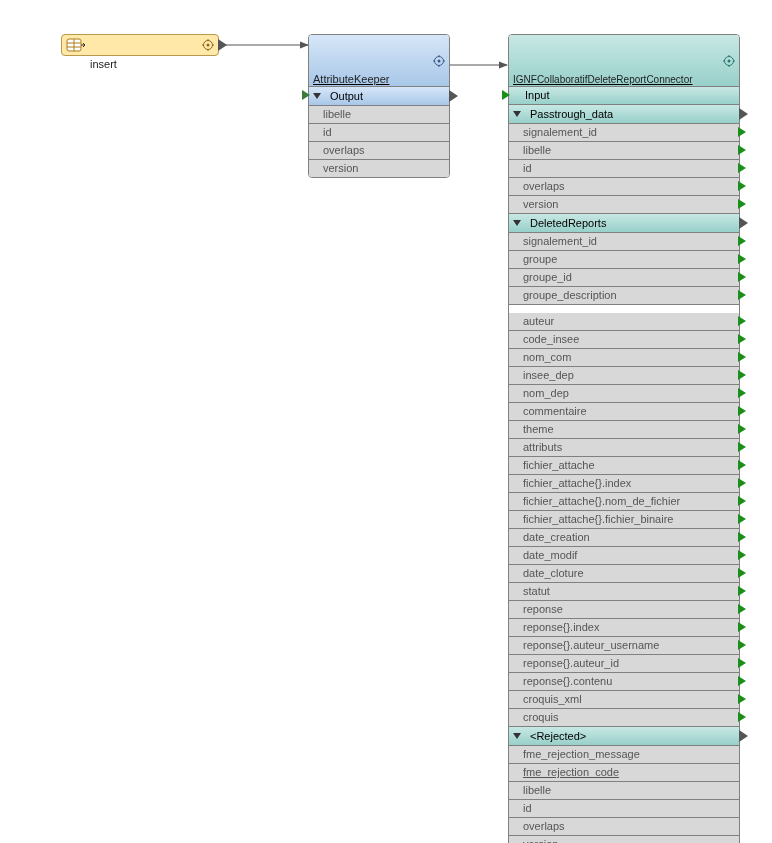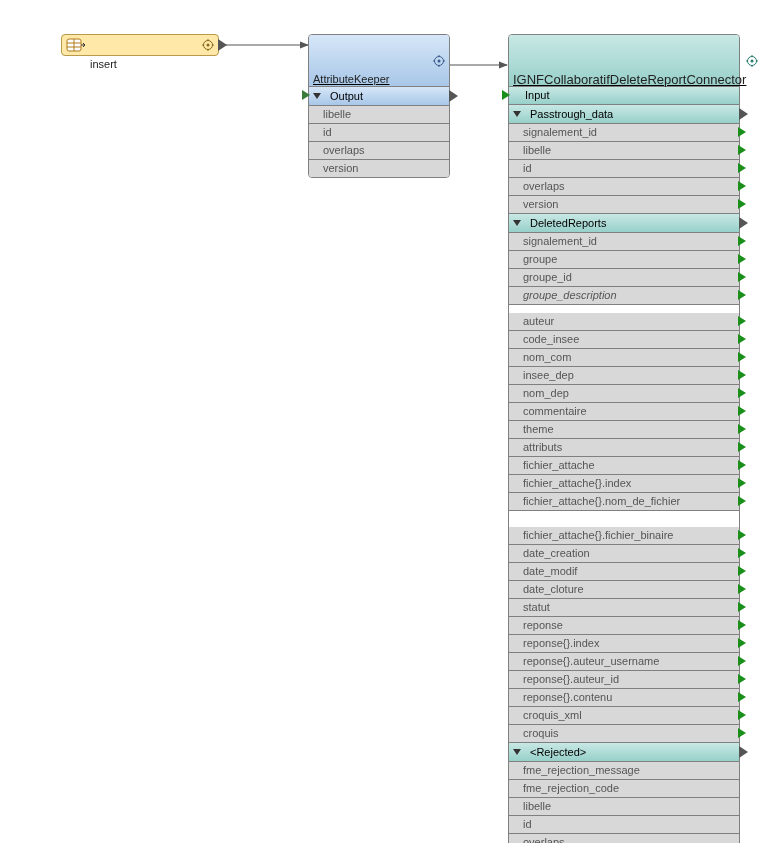--- a/index.html
+++ b/index.html
@@ -204,21 +204,21 @@
   <div id="ak-attrs">
       <div class="row">libelle</div>
       <div class="row">id</div>
       <div class="row">overlaps</div>
       <div class="row">version</div>
     </div>
 </div>
 
 <div class="node custom-node" style="left:508px; top:34px; width:232px;">
   <div class="transformer-header">
-    <span class="title" style="font-size:13px;">IGNFCollaboratifDeleteReportConnector</span>
+    <span class="title" style="font-size:10px;">IGNFCollaboratifDeleteReportConnector</span>
     <span class="gear-icon">
       <svg viewBox="0 0 12 12">
           <circle cx="6" cy="6" r="4.5" fill="none" stroke="#2a7a70"></circle>
           <circle cx="6" cy="6" r="1.5" fill="#2a7a70"></circle>
       <g stroke="#2a7a70">
             <line x1="6" y1="0" x2="6" y2="2"></line>
             <line x1="6" y1="10" x2="6" y2="12"></line>
             <line x1="0" y1="6" x2="2" y2="6"></line>
             <line x1="10" y1="6" x2="12" y2="6"></line>
           </g>
@@ -241,49 +241,49 @@
       <div class="row" style="position: relative;">overlaps<span class="port-tri-out"></span></div>
       <div class="row" style="position: relative;">version<span class="port-tri-out"></span></div>
       <div class="section-header" style="position: relative;">
         <span class="tri"></span>
         <span>DeletedReports</span>
         <span class="port-big-out" style="top: 3px;"></span>
       </div>
       <div class="row" style="position: relative;">signalement_id<span class="port-tri-out"></span></div>
       <div class="row" style="position: relative;">groupe<span class="port-tri-out"></span></div>
       <div class="row" style="position: relative;">groupe_id<span class="port-tri-out"></span></div>
-      <div class="row" style="position: relative; font-style: italic;">groupe_description<span class="port-tri-out"></span></div>
+      <div class="row" style="position: relative;">groupe_description<span class="port-tri-out"></span></div>
       <div class="row" style="position: relative; margin-top: 8px;">auteur<span class="port-tri-out"></span></div>
       <div class="row" style="position: relative;">code_insee<span class="port-tri-out"></span></div>
       <div class="row" style="position: relative;">nom_com<span class="port-tri-out"></span></div>
       <div class="row" style="position: relative;">insee_dep<span class="port-tri-out"></span></div>
       <div class="row" style="position: relative;">nom_dep<span class="port-tri-out"></span></div>
       <div class="row" style="position: relative;">commentaire<span class="port-tri-out"></span></div>
       <div class="row" style="position: relative;">theme<span class="port-tri-out"></span></div>
       <div class="row" style="position: relative;">attributs<span class="port-tri-out"></span></div>
       <div class="row" style="position: relative;">fichier_attache<span class="port-tri-out"></span></div>
       <div class="row" style="position: relative;">fichier_attache{}.index<span class="port-tri-out"></span></div>
       <div class="row" style="position: relative;">fichier_attache{}.nom_de_fichier<span class="port-tri-out"></span></div>
-      <div class="row" style="position: relative; margin-top: 16px;">fichier_attache{}.fichier_binaire<span class="port-tri-out"></span></div>
+      <div class="row" style="position: relative;">fichier_attache{}.fichier_binaire<span class="port-tri-out"></span></div>
       <div class="row" style="position: relative;">date_creation<span class="port-tri-out"></span></div>
       <div class="row" style="position: relative;">date_modif<span class="port-tri-out"></span></div>
       <div class="row" style="position: relative;">date_cloture<span class="port-tri-out"></span></div>
       <div class="row" style="position: relative;">statut<span class="port-tri-out"></span></div>
       <div class="row" style="position: relative;">reponse<span class="port-tri-out"></span></div>
       <div class="row" style="position: relative;">reponse{}.index<span class="port-tri-out"></span></div>
       <div class="row" style="position: relative;">reponse{}.auteur_username<span class="port-tri-out"></span></div>
       <div class="row" style="position: relative;">reponse{}.auteur_id<span class="port-tri-out"></span></div>
       <div class="row" style="position: relative;">reponse{}.contenu<span class="port-tri-out"></span></div>
       <div class="row" style="position: relative;">croquis_xml<span class="port-tri-out"></span></div>
       <div class="row" style="position: relative;">croquis<span class="port-tri-out"></span></div>
       <div class="section-header" style="position: relative;">
         <span class="tri"></span>
         <span>&lt;Rejected&gt;</span>
         <span class="port-big-out" style="border-left-color: rgb(85, 85, 85); top: 3px;"></span>
       </div>
       <div class="row" style="position: relative;">fme_rejection_message</div>
-      <div class="row" style="position: relative;">fme_rejection_code</div>
+      <div class="row" style="position: relative; text-decoration: underline;">fme_rejection_code</div>
       <div class="row" style="position: relative;">libelle</div>
       <div class="row" style="position: relative;">id</div>
       <div class="row" style="position: relative;">overlaps</div>
       <div class="row" style="position: relative;">version</div>
     </div>
 </div>
 
 </body></html>

